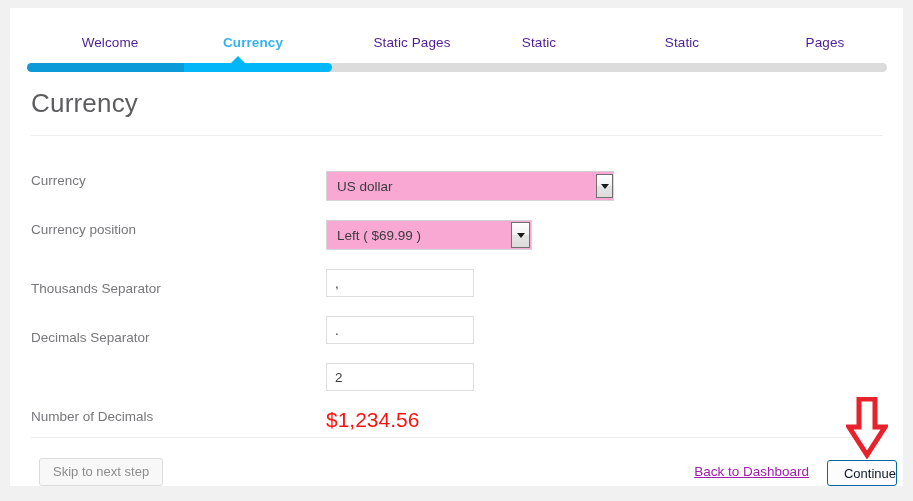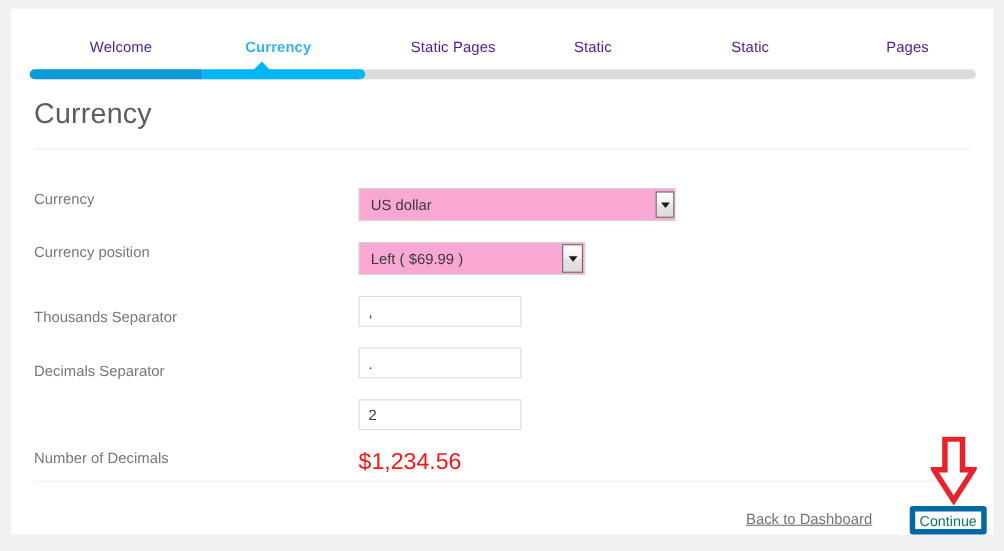--- a/index.html
+++ b/index.html
@@ -201,43 +201,44 @@
     border: 1px solid #dcdcdc;
     border-radius: 3px;
     font-family: "Liberation Sans", sans-serif;
     font-size: 13px;
     color: #8d8d90;
     cursor: pointer;
     line-height: 26px;
   }
   #back-link {
     position: absolute;
-    right: 110px;
+    right: 94px;
     top: 456px;
     font-size: 13.5px;
-    color: #737373;
+    color: #a21caf;
     text-decoration: underline;
     cursor: pointer;
     white-space: nowrap;
   }
   #continue-button {
     position: absolute;
     left: 817px;
     top: 452px;
     box-sizing: border-box;
     width: 70px;
     height: 26px;
     background: #fcfcfc;
-    border: 5px solid #0369a1;
+    border: 1px solid #0369a1;
     border-radius: 3px;
     font-family: "Liberation Sans", sans-serif;
     font-size: 13px;
-    color: #0f766e;
+    color: #0f172a;
     cursor: pointer;
     padding: 0;
+    text-align: right;
   }
 
   
   #annotation-arrow {
     position: absolute;
     left: 836px;
     top: 389px;
     width: 42px;
     height: 62px;
     pointer-events: none;
@@ -304,20 +305,21 @@
     <input class="text-input" style="left: 316px; top: 308px; width: 148px; height: 28px;" type="text" value=".">
 
     <div class="form-row-label" style="top:357px;margin-top:44px;">Number of Decimals</div>
     <input class="text-input" style="left: 316px; top: 355px; width: 148px; height: 28px;" type="text" value="2">
 
     <div id="price-preview">$1,234.56</div>
   </div>
 
   <div id="footer-divider"></div>
 
+  <button id="skip-button">Skip to next step</button>
 
   <a id="back-link">Back to Dashboard</a>
 
   <button id="continue-button">Continue</button>
 
   <svg id="annotation-arrow" viewBox="0 0 42 62">
     <polygon points="13,2 29,2 29,30 39,30 21,58 3,30 13,30" fill="#ffffff" stroke="#e8222a" stroke-width="5" stroke-linejoin="miter"></polygon>
   </svg>
 
 </div>

